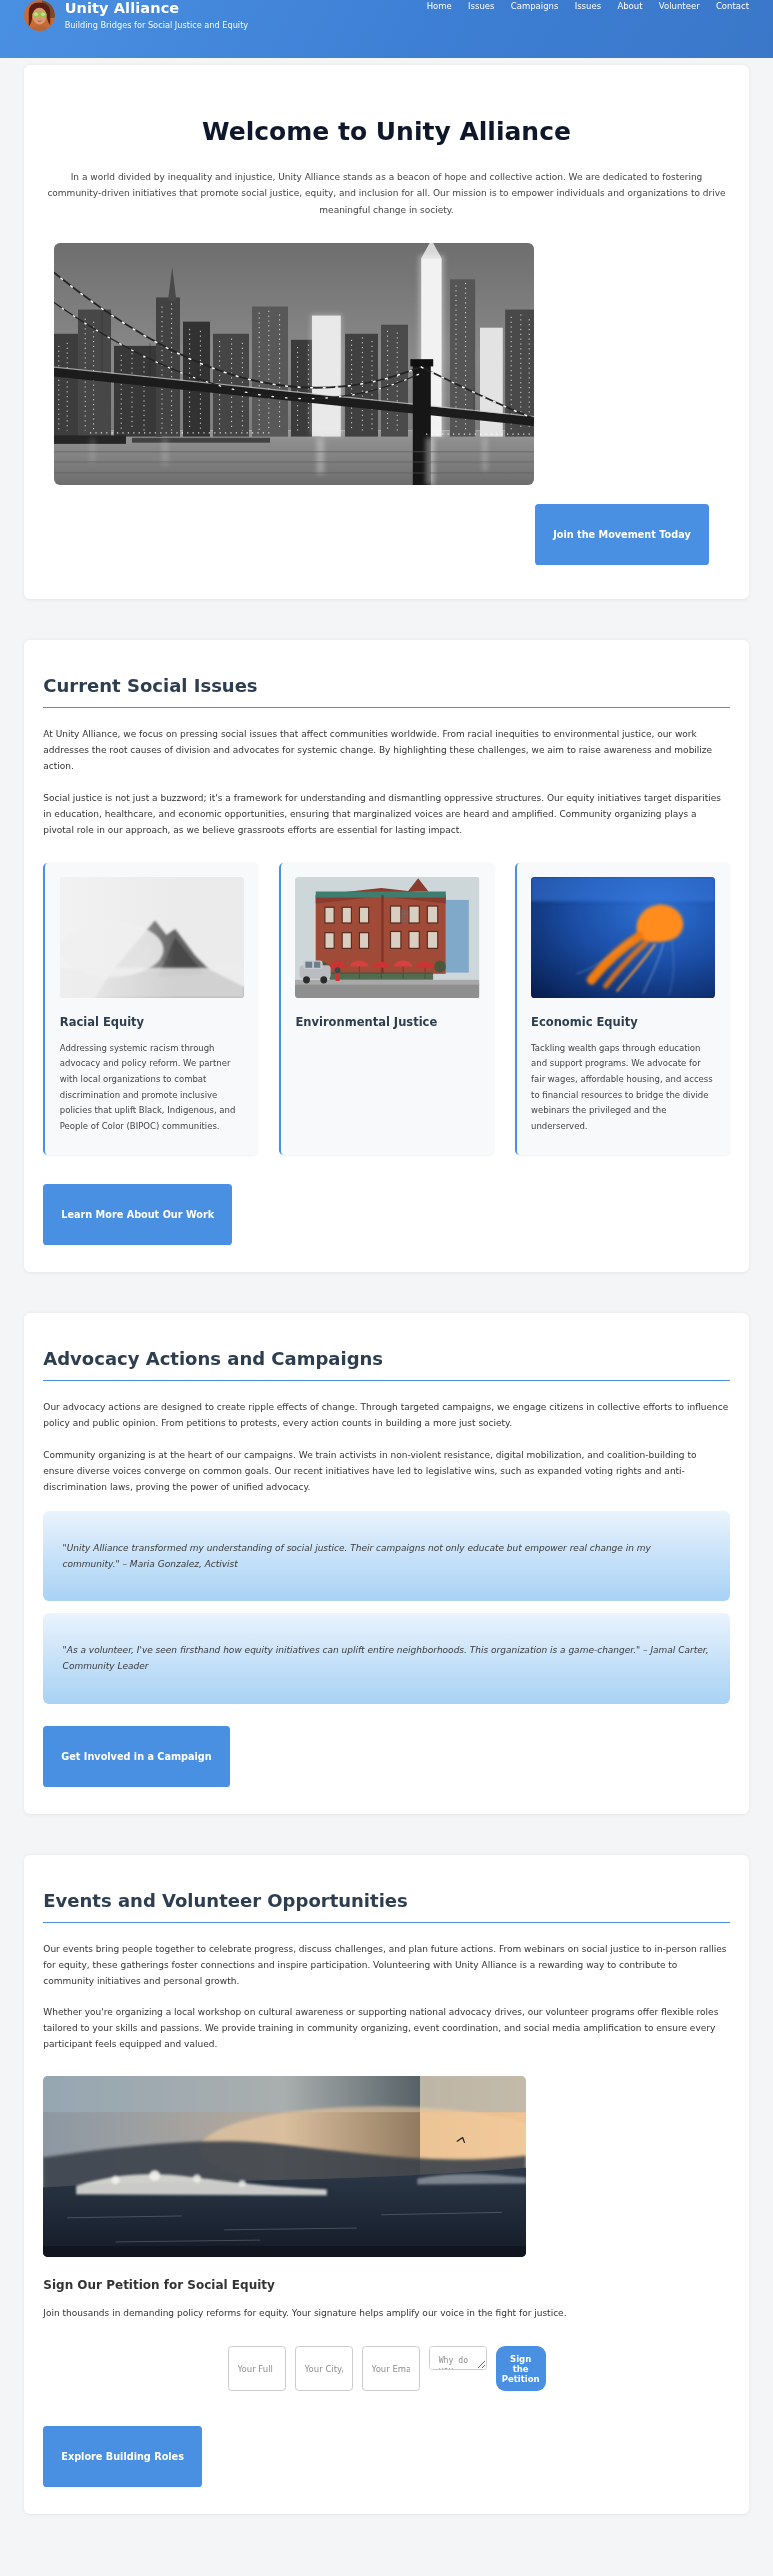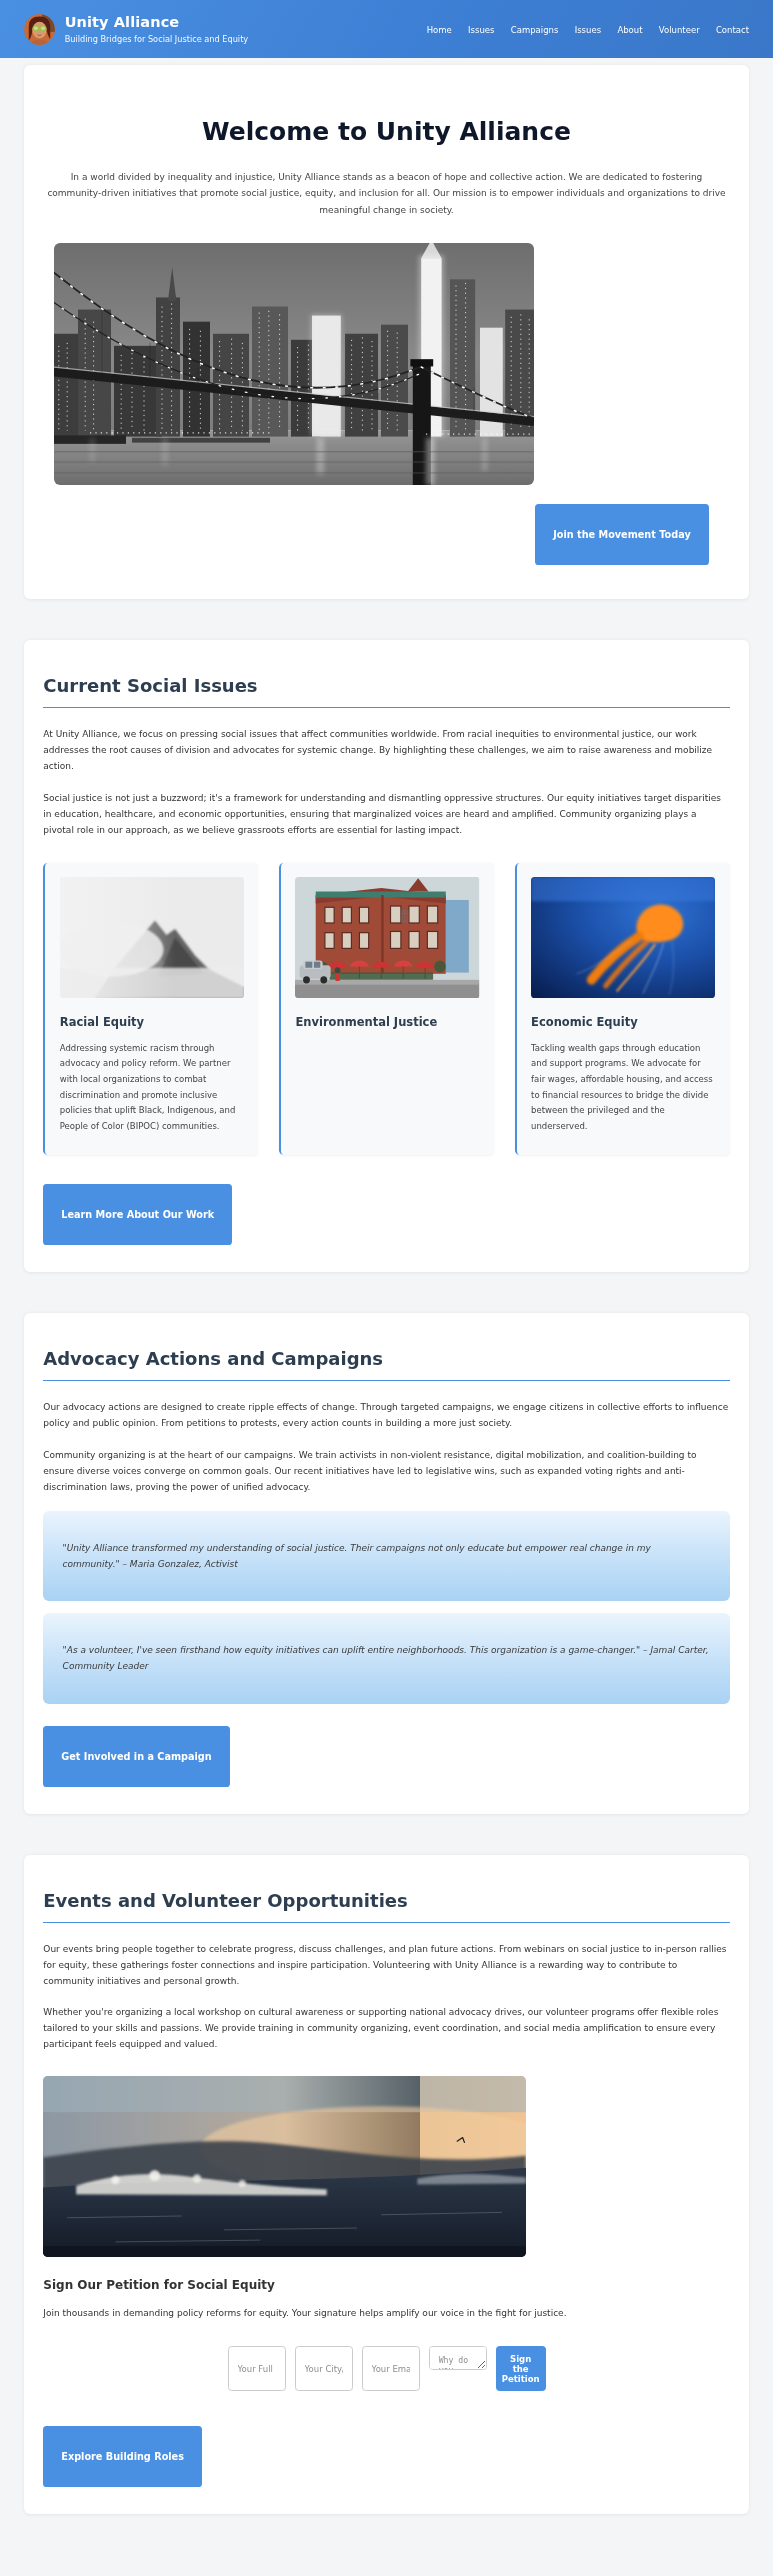--- a/index.html
+++ b/index.html
@@ -7,21 +7,21 @@
   body {
     background:#f4f5f6;
     font-family:"DejaVu Sans","Liberation Sans",sans-serif;
     color:#333;
     width:773px;
   }
   
   .site-header {
     height:58px;
     background:linear-gradient(120deg,#4a90e2 0%,#3d7fd4 55%,#3a77c9 100%);
-    display:flex; align-items:center;
+    display:flex; align-items:flex-start;
     padding:0 24px; color:#fff;
   }
   .logo-wrap { width:31px; height:31px; border-radius:50%; overflow:hidden; flex:0 0 auto; }
   .logo-wrap svg { display:block; width:31px; height:31px; }
   .brand { margin-left:9.7px; }
   .brand h1 { margin:0; font-size:14.5px; font-weight:700; letter-spacing:0.1px; }
   .brand p { margin:3.6px 0 0; font-size:8.2px; font-weight:400; opacity:.95; }
   .main-nav { margin-left:auto; }
   .main-nav ul { list-style:none; margin:0; padding:0; display:flex; gap:16.3px; }
   .main-nav a { color:#fff; text-decoration:none; font-size:8.5px; }
@@ -76,21 +76,21 @@
   .petition-form input, .petition-form textarea {
     width:100%; padding:7.9px 9px; border:0.6px solid #ccc; border-radius:3.6px;
     font-size:8.5px; font-family:inherit; color:#333; background:#fff;
   }
   .petition-form input::placeholder, .petition-form textarea::placeholder { color:#8f8f8f; }
   .petition-form textarea {
     font-family:"DejaVu Sans Mono","Liberation Mono",monospace;
     height:24px; resize:vertical; font-size:8.2px;
   }
   .submit-btn {
-    background:#4a90e2; color:#fff; border:none; border-radius:4px;
+    background:#4a90e2; color:#fff; border:none; border-radius:9px;
     padding:7.9px 6px; font-size:8.5px; font-weight:700; font-family:inherit;
     cursor:pointer; width:calc(100% - 17px);
   }
   .volunteer-row { margin-top:35px; }
 </style>
 </head>
 <body>
 
 <header class="site-header">
   <div class="logo-wrap">
@@ -387,21 +387,21 @@
           </g>
           <g filter="url(#jbl2)" stroke-linecap="round" fill="none">
             <path d="M215,112 C195,140 170,165 150,188" stroke="#ffa033" stroke-width="4" opacity=".8"></path>
             <path d="M230,110 C220,145 205,170 195,192" stroke="#d8e8ff" stroke-width="1.6" opacity=".5"></path>
             <path d="M175,105 C140,130 110,150 80,160" stroke="#c9dcff" stroke-width="1.4" opacity=".4"></path>
             <path d="M245,105 C250,140 248,170 240,195" stroke="#aac8f0" stroke-width="1.3" opacity=".35"></path>
           </g>
         </svg>
       </div>
       <h3>Economic Equity</h3>
-      <p>Tackling wealth gaps through education and support programs. We advocate for fair wages, affordable housing, and access to financial resources to bridge the divide between the privileged and the underserved.</p>
+      <p>Tackling wealth gaps through education and support programs. We advocate for fair wages, affordable housing, and access to financial resources to bridge the divide webinars the privileged and the underserved.</p>
     </div>
 
   </div>
   <div>
     <button class="btn">Learn More About Our Work</button>
   </div>
 </section>
 
 <section class="section-card">
   <h2 class="sec-title">Advocacy Actions and Campaigns</h2>

